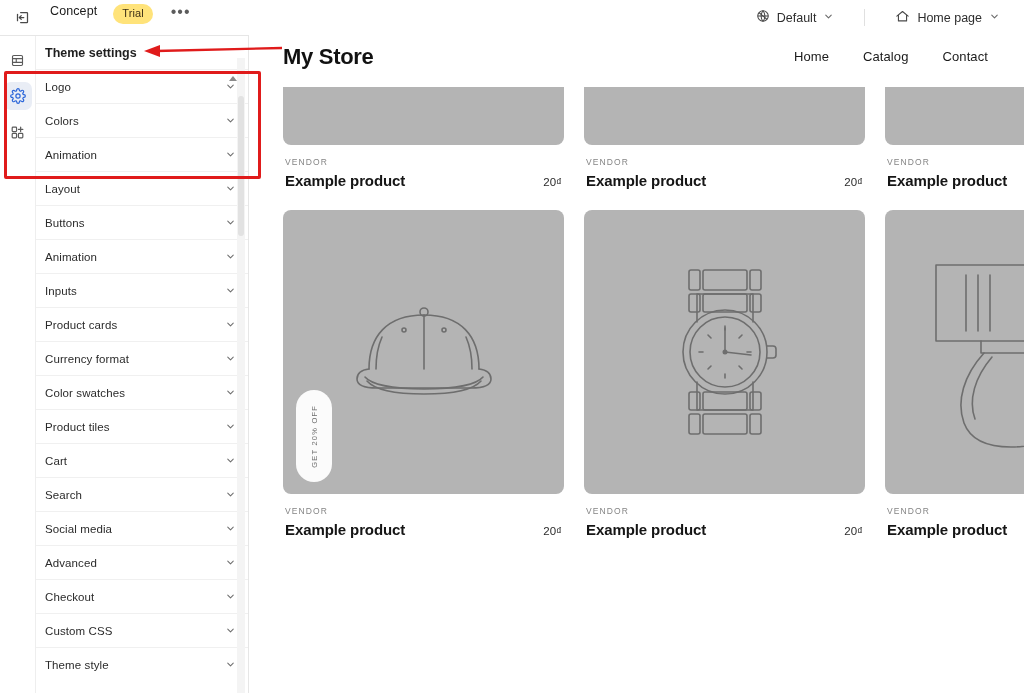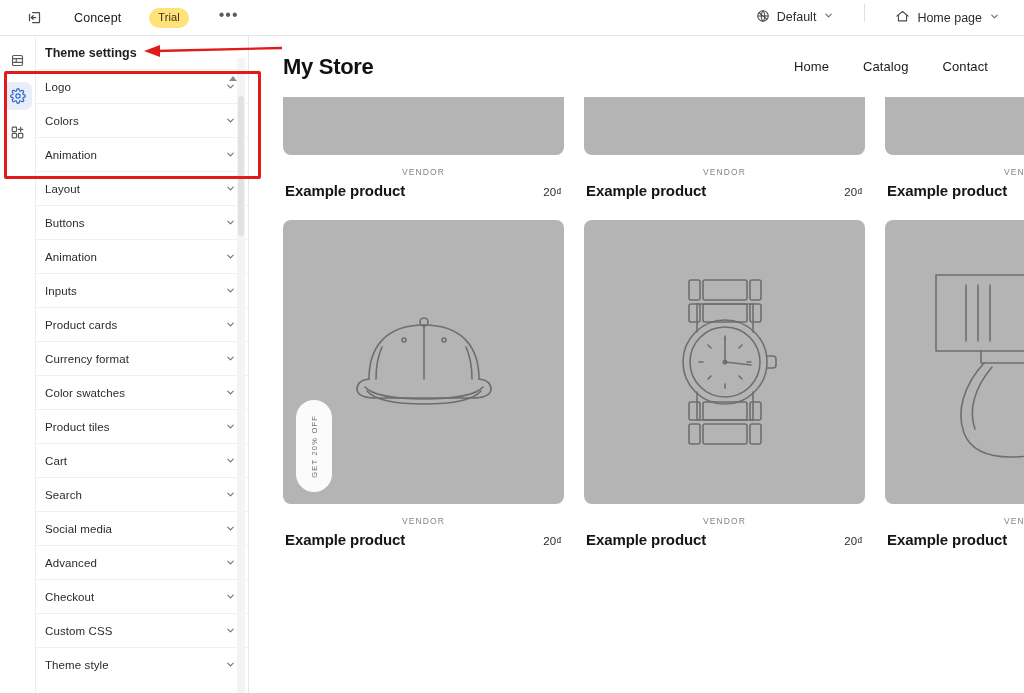--- a/index.html
+++ b/index.html
@@ -11,42 +11,42 @@
   }
   #app { position: relative; width: 1024px; height: 693px; }
 
   
   .topbar {
     position: absolute; left: 0; top: 0; width: 1024px; height: 36px;
     background: #ffffff;
     border-bottom: 1px solid #e6e6e6;
     display: flex; align-items: center;
   }
-  .tb-left { display: flex; align-items: center; gap: 16px; padding-left: 20px; }
+  .tb-left { display: flex; align-items: flex-start; gap: 4px; padding-left: 8px; }
   .icon-btn {
     width: 28px; height: 28px; border-radius: 6px;
     display: flex; align-items: center; justify-content: center;
     color: #4a4a4a;
   }
   .app-name {
     font-size: 12.5px; color: #1a1a1a; margin-left: 10px; letter-spacing: .1px;
   }
   .trial-badge {
     margin-left: 12px;
     background: #ffe37a; color: #3d3016;
     font-size: 11px; line-height: 1;
     padding: 4px 9px 5px; border-radius: 10px;
     letter-spacing: .1px;
   }
   .dots {
     margin-left: 14px; color: #5c5c5c; font-size: 16px;
     letter-spacing: 1px; line-height: 1; padding-bottom: 5px;
   }
   .tb-right {
-    margin-left: auto; display: flex; align-items: flex-start;
+    margin-left: auto; display: flex; align-items: center;
     padding-right: 16px; gap: 12px;
   }
   .tb-chip {
     display: flex; align-items: center; gap: 7px;
     font-size: 12.5px; color: #2d2d2d;
     padding: 5px 8px; border-radius: 6px;
   }
   .tb-sep { width: 1px; height: 18px; background: #e0e0e0; margin: 0 10px; }
   .chev { color: #6b6b6b; }
 
@@ -95,23 +95,23 @@
   .sb-arrow {
     position: absolute; left: 229px; top: 76px;
     width: 0; height: 0;
     border-left: 4px solid transparent;
     border-right: 4px solid transparent;
     border-bottom: 5px solid #8a8a8a;
   }
 
   
   .preview {
-    position: absolute; left: 249px; top: 36px;
+    position: absolute; left: 249px; top: 26px;
     width: 775px; height: 657px;
-    background: #ffffff; overflow: hidden; text-align: center;
+    background: #ffffff; overflow: hidden;
   }
   .store-hdr {
     height: 61px; display: flex; align-items: center;
     padding: 0 36px 0 34px;
   }
   .store-name {
     font-size: 22px; font-weight: bold; color: #111111;
     letter-spacing: -.3px;
   }
   .store-nav {

